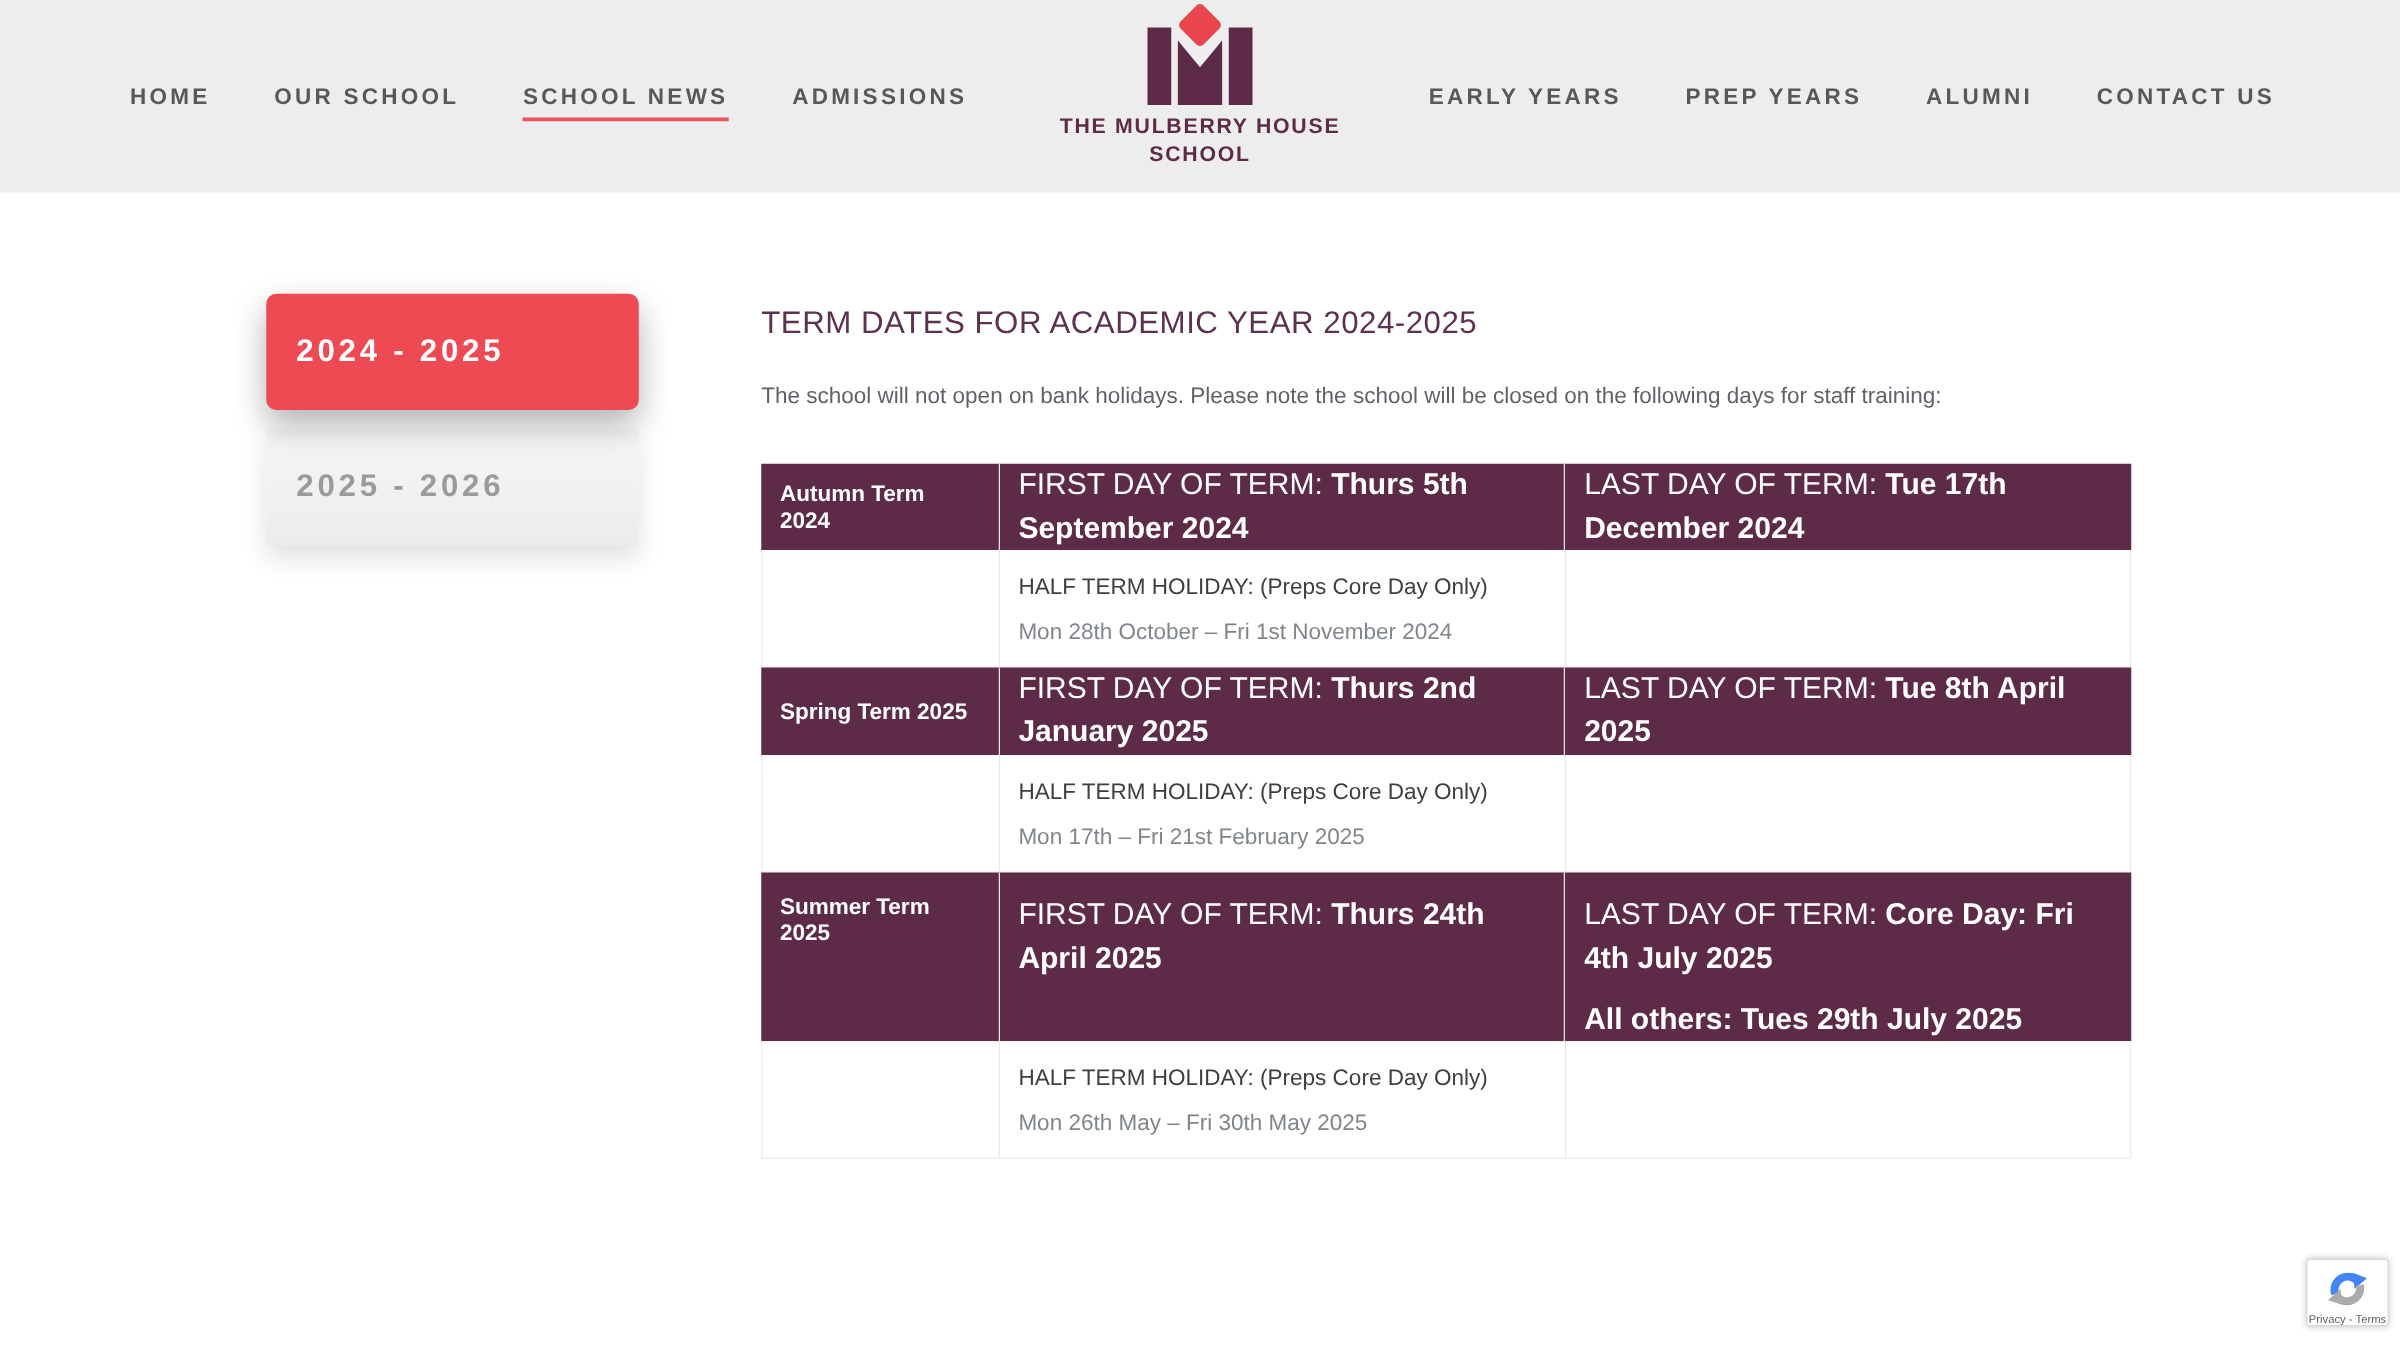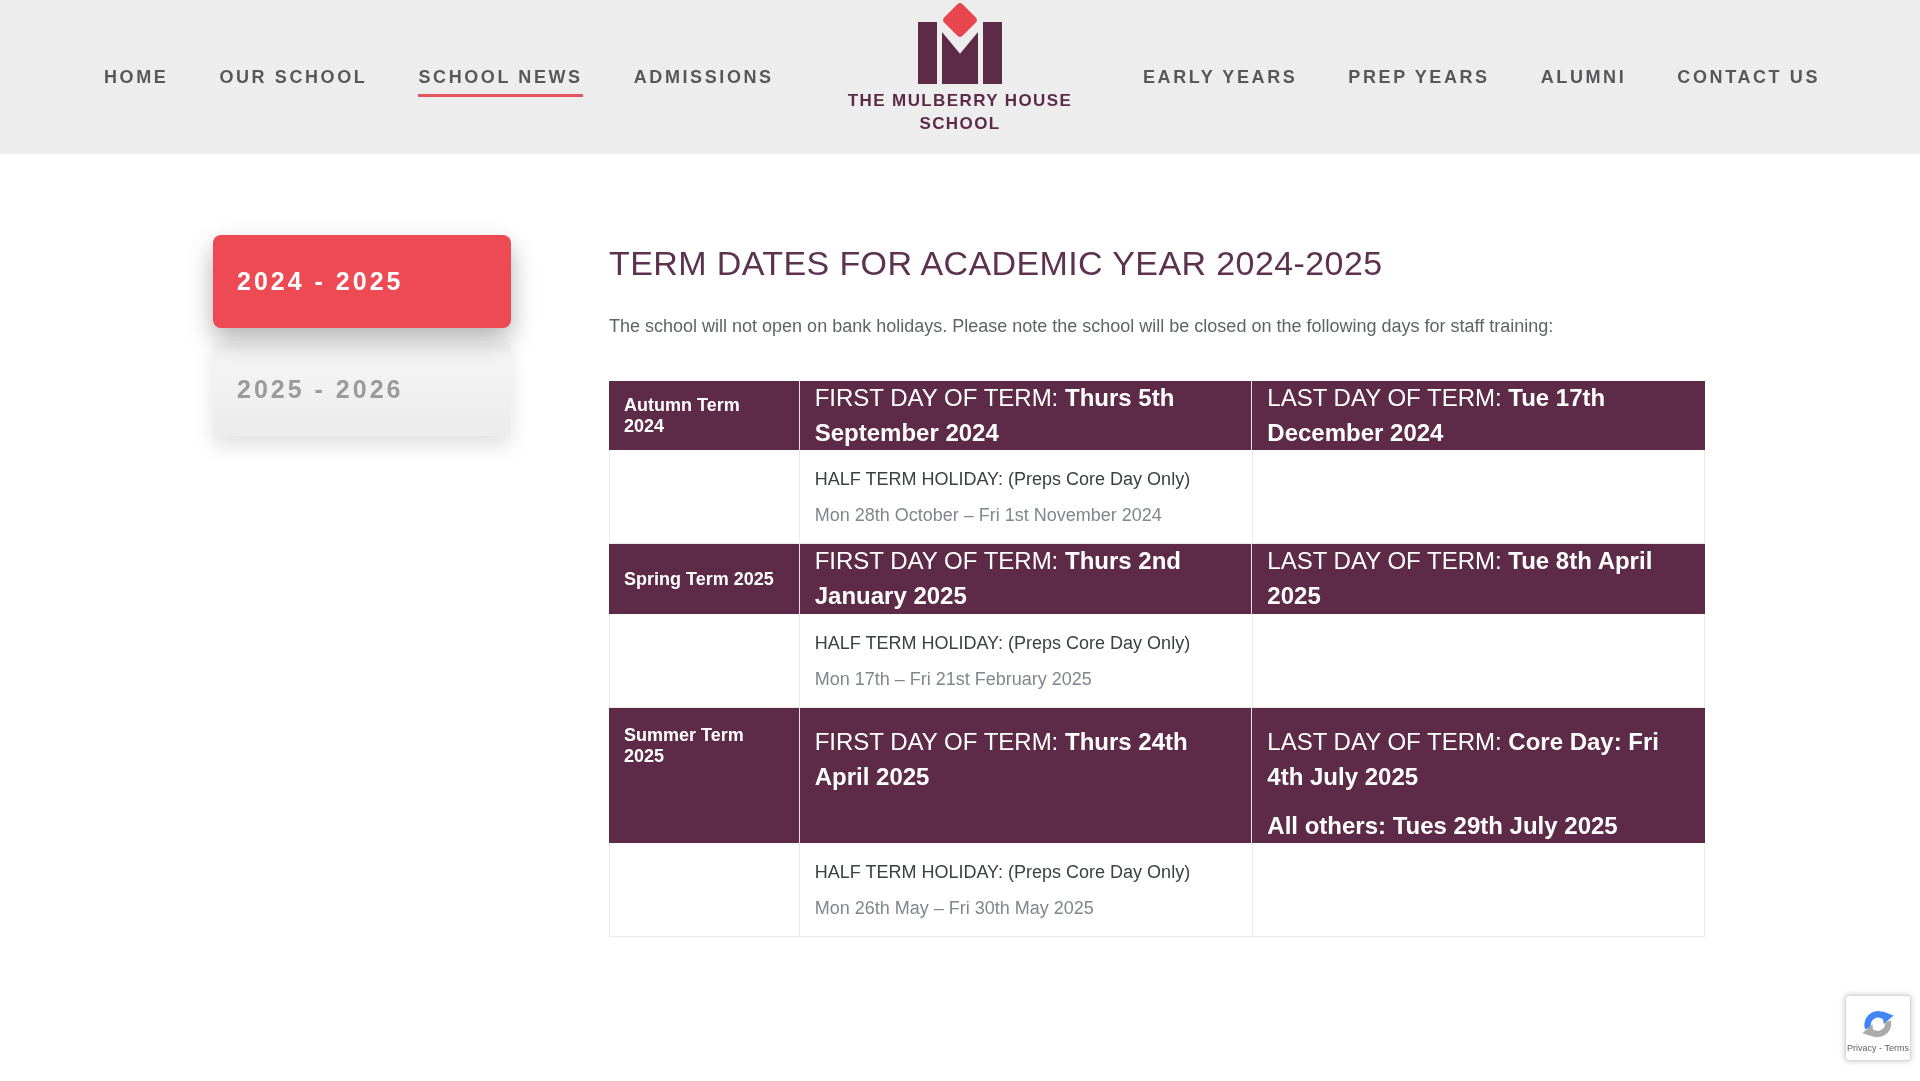--- a/index.html
+++ b/index.html
@@ -53,21 +53,21 @@
   .year-tab.active{
     background:#ee4a54;color:#ffffff;border-radius:8px;
     box-shadow:0 12px 26px rgba(0,0,0,0.30);position:relative;z-index:2;
   }
   .year-tab.inactive{
     background:linear-gradient(#f6f6f6,#ececec);color:#9b9b9b;margin-top:15px;
     box-shadow:0 10px 20px rgba(0,0,0,0.12);border-radius:2px;
   }
   .content{margin-left:609px;width:1096px;padding-top:90px;box-sizing:content-box;}
   .page-title{
-    margin:0 0 30px 0;font-size:34px;font-weight:500;color:#5d3150;letter-spacing:0.4px;
+    margin:0 0 30px 0;font-size:25px;font-weight:500;color:#5d3150;letter-spacing:0.4px;
   }
   .intro{
     margin:0 0 40px 0;font-size:18px;color:#5f6368;line-height:1.55;max-width:1070px;
   }
   .closure-list{list-style:none;margin:0 0 44px 0;padding:0;}
   .closure-item{
     display:flex;align-items:center;margin-bottom:13px;font-size:22px;color:#5f6368;
   }
   .diamond-bullet{
     width:13px;height:13px;background:#e8454f;border-radius:2px;
@@ -90,23 +90,23 @@
   .t-row.holiday .cell{
     background:#ffffff;border:1px solid #ebebeb;border-top:none;box-sizing:border-box;
     padding:19px 15px 17px 15px;min-height:93px;
   }
   .t-row.holiday .cell.c1,.t-row.holiday .cell.c3{border-left:1px solid #ebebeb;}
   .t-row.holiday .cell.c2{border-left:none;border-right:none;}
   .holiday-title{font-size:18px;color:#3c4043;margin:0 0 15px 0;}
   .holiday-dates{font-size:18px;color:#80868b;margin:0;}
   
   .recaptcha-badge{
-    position:absolute;right:9px;bottom:20px;width:66px;height:66px;background:#ffffff;
+    position:absolute;right:9px;bottom:20px;width:66px;height:54px;background:#ffffff;
     border:1px solid #d8d8d8;border-radius:3px;box-shadow:0 0 6px rgba(0,0,0,0.22);
-    display:flex;flex-direction:column;align-items:center;justify-content:center;
+    display:flex;flex-direction:column;align-items:center;justify-content:flex-end;
     padding-top:4px;box-sizing:border-box;cursor:pointer;
   }
   .recaptcha-label{font-size:9px;color:#5f5f5f;margin-top:2px;white-space:nowrap;}
 </style>
 </head>
 <body>
 
 <header class="site-header">
   <nav class="nav-group nav-left">
     <a class="nav-link">HOME</a>

